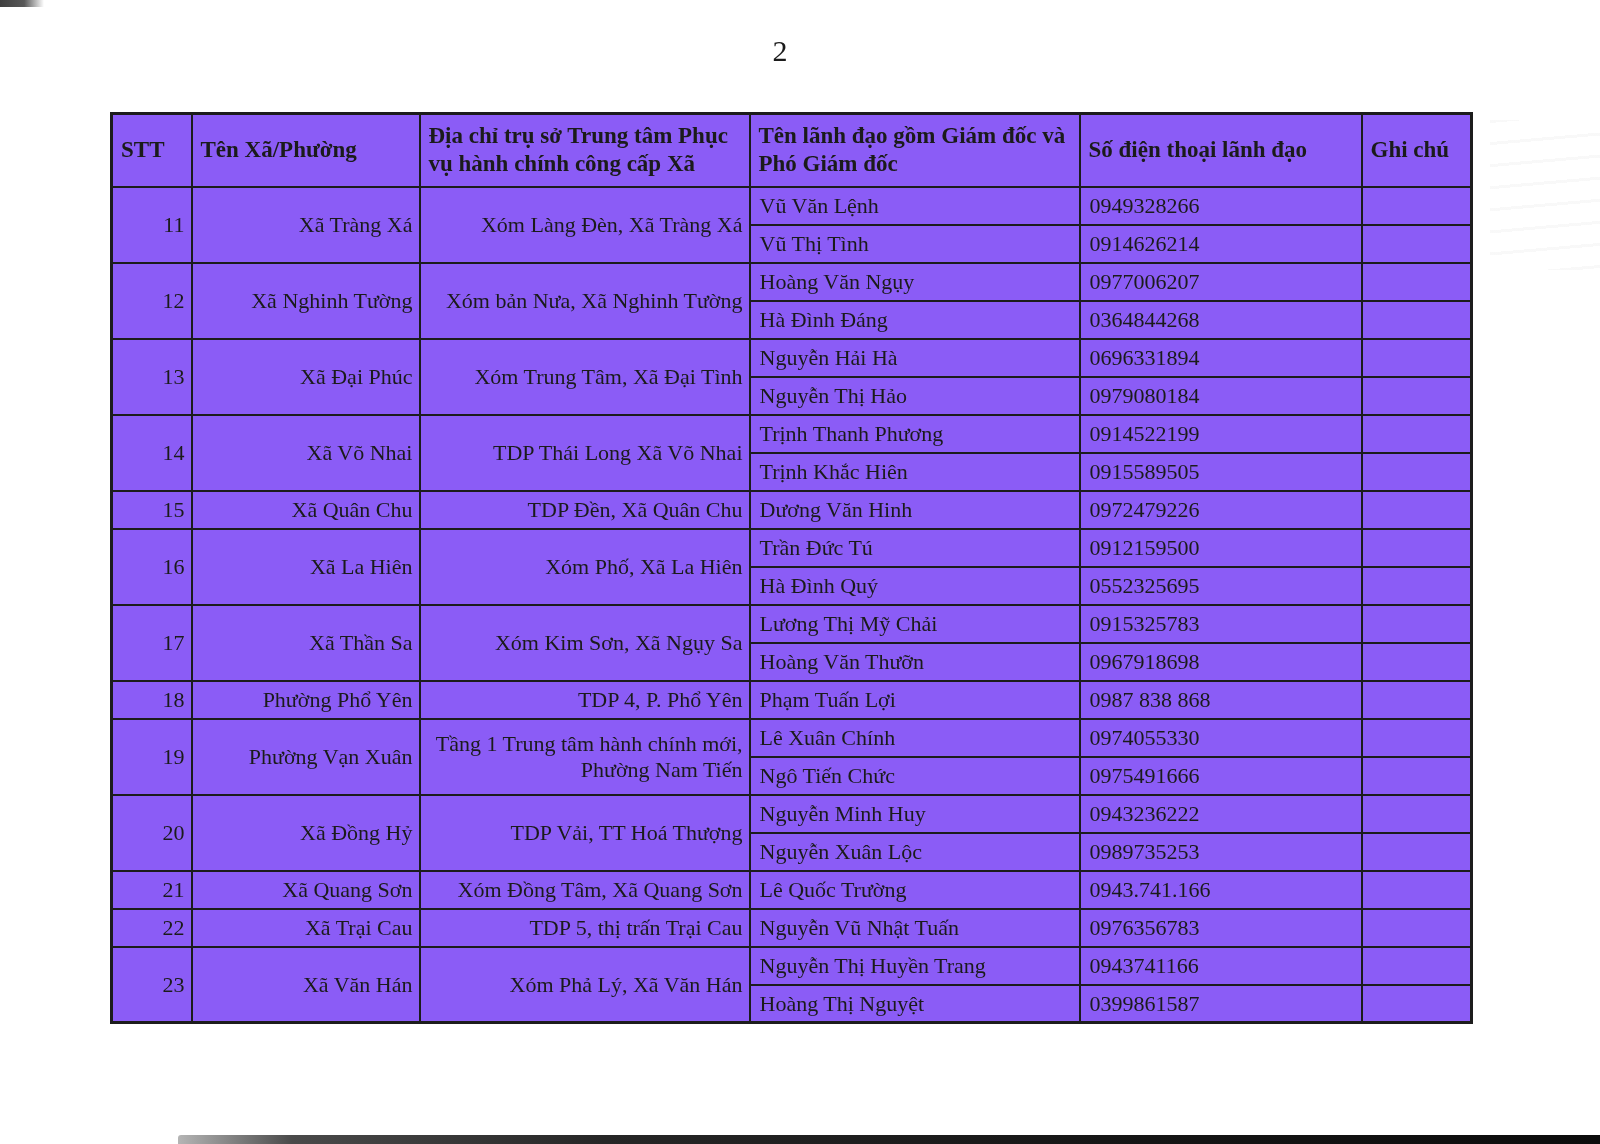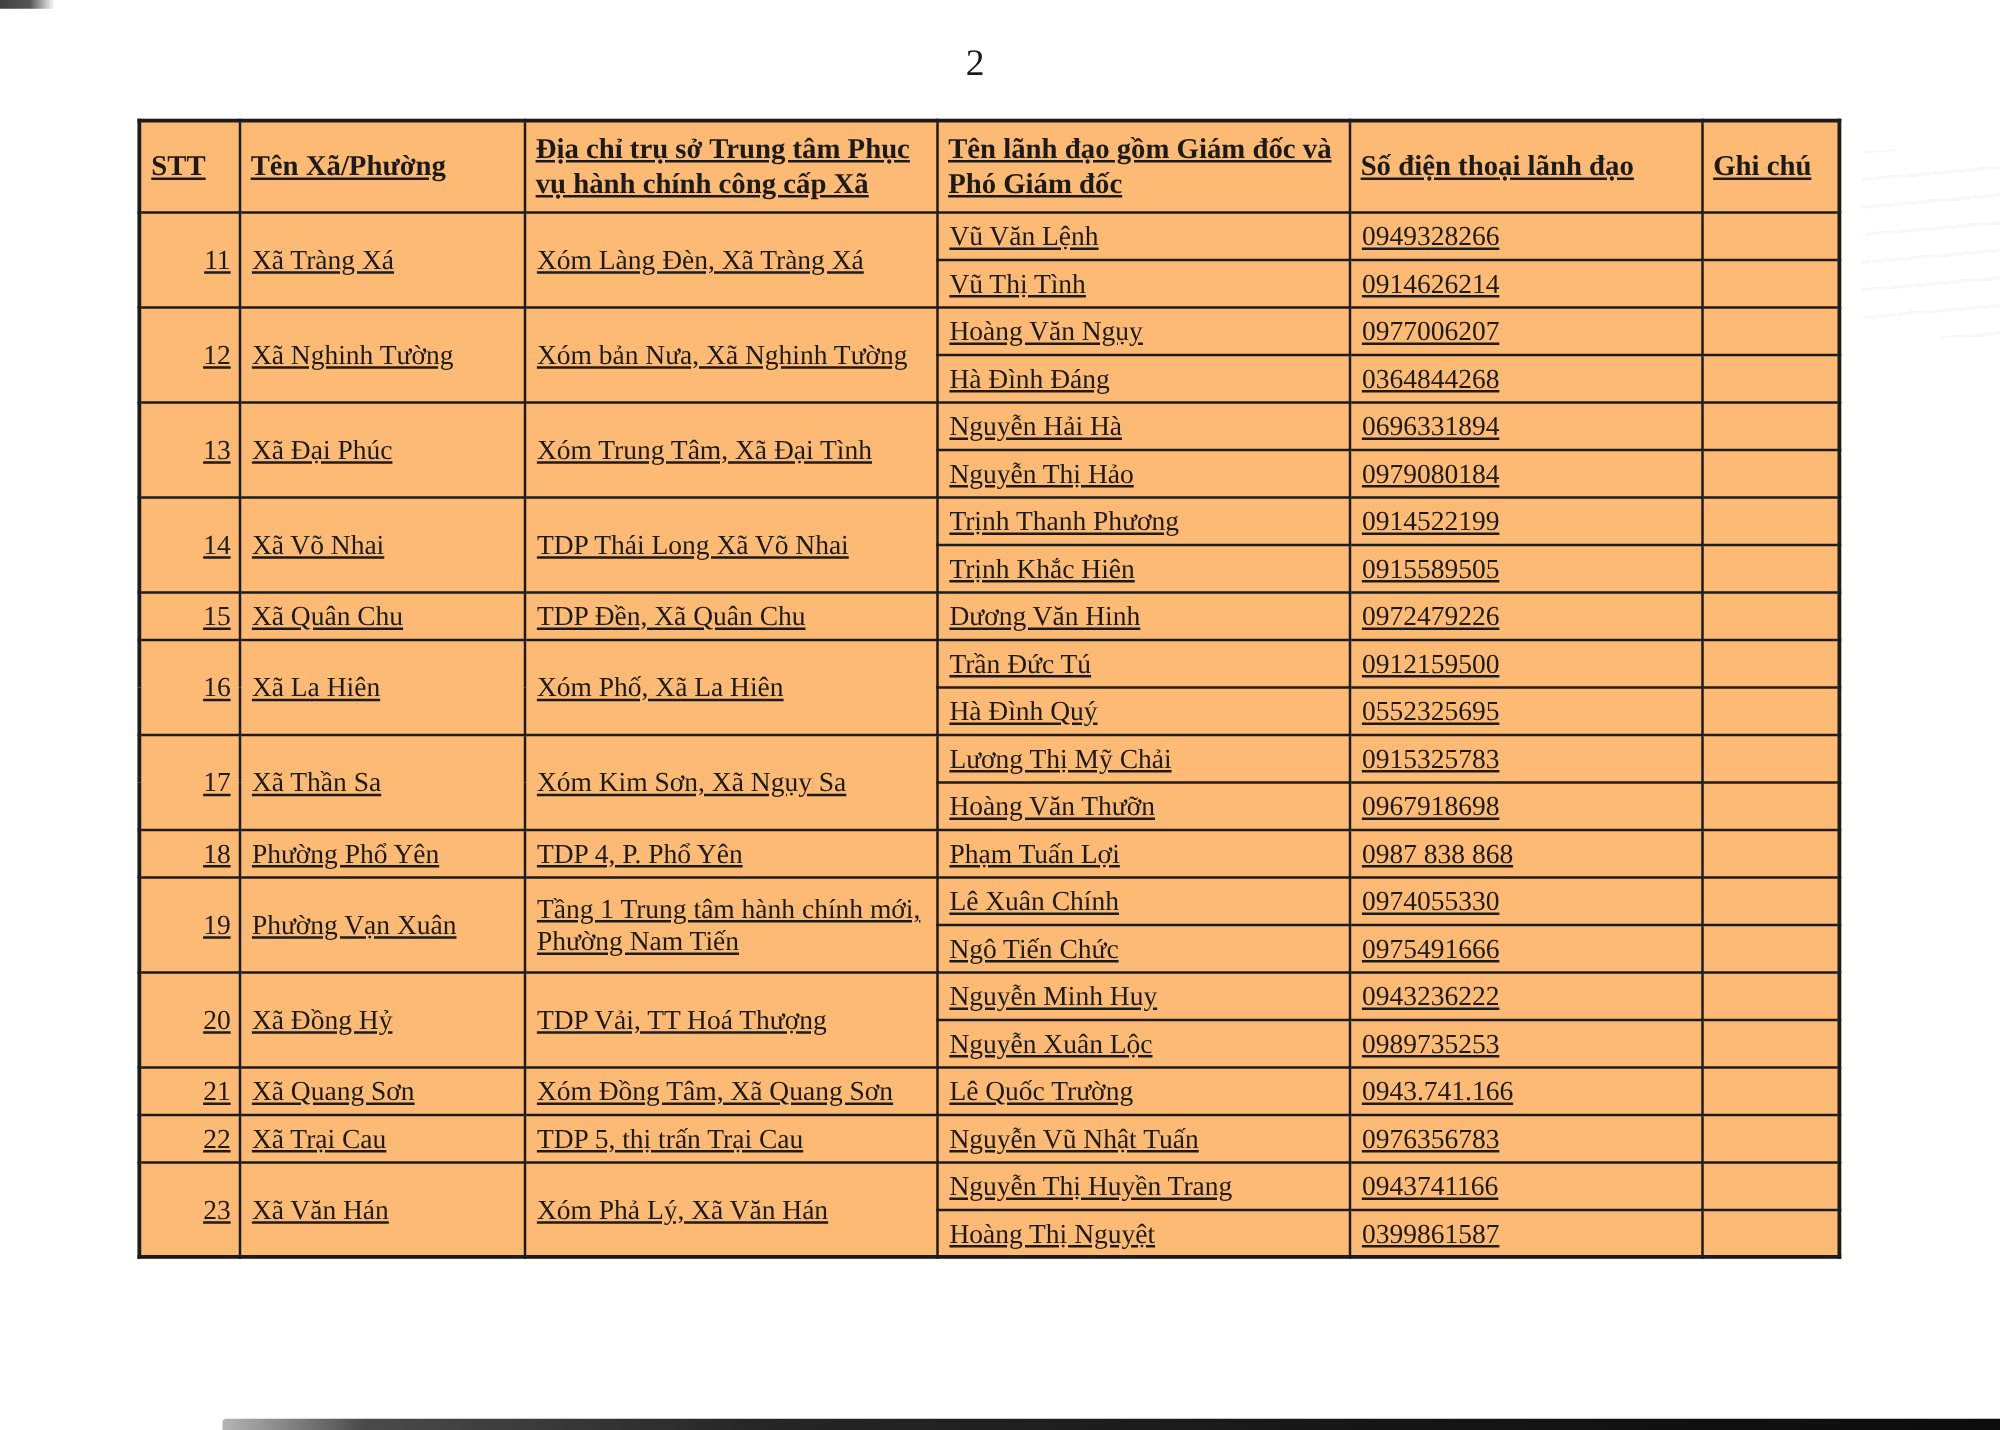--- a/index.html
+++ b/index.html
@@ -16,26 +16,25 @@
   .page-number {
     position: absolute;
     top: 34px; left: 0; width: 1560px;
     text-align: center;
     font-size: 30px;
     color: #1b1b1b;
   }
 
   table.directory {
     position: absolute;
-    left: 110px; top: 95px;
+    left: 110px; top: 112px;
     width: 1360px;
     border-collapse: collapse;
     table-layout: fixed;
-    background: #fdba74;
-    text-decoration: underline;
+    background: #8b5cf6;
   }
   table.directory, table.directory th, table.directory td {
     border: 2px solid #1c1c1c;
   }
   table.directory { border-width: 3px; }
   table.directory th {
     font-size: 23px;
     font-weight: bold;
     text-align: left;
     vertical-align: middle;
@@ -46,21 +45,21 @@
   table.directory td {
     font-size: 22px;
     vertical-align: middle;
     padding: 2px 6px 2px 9px;
     height: 38px;
     line-height: 1.15;
     overflow: hidden;
     white-space: normal;
   }
   td.cell-stt { text-align: right; padding-left: 2px; }
-  td.cell-name, td.cell-address { text-align: left; }
+  td.cell-name, td.cell-address { text-align: right; }
   td.cell-leader, td.cell-phone { text-align: left; border-radius: 17px; }
   td.cell-note { }
 
   
   .artifact-corner {
     position: absolute; top: 0; left: 0;
     width: 44px; height: 7px;
     background: linear-gradient(90deg, #1d1d1d 0%, #3b3b3b 55%, rgba(90,90,90,0) 100%);
     opacity: 0.85;
   }

